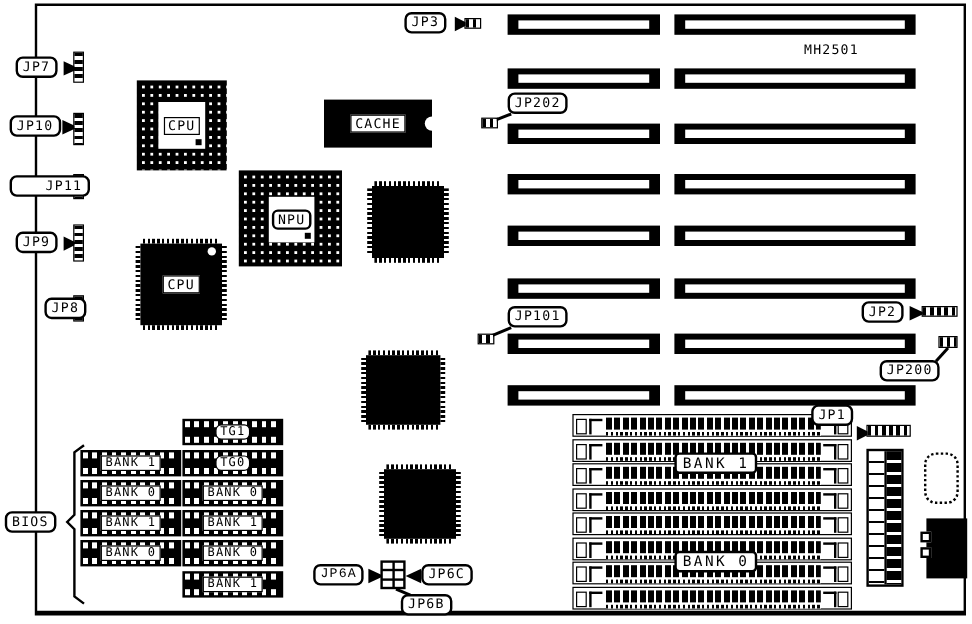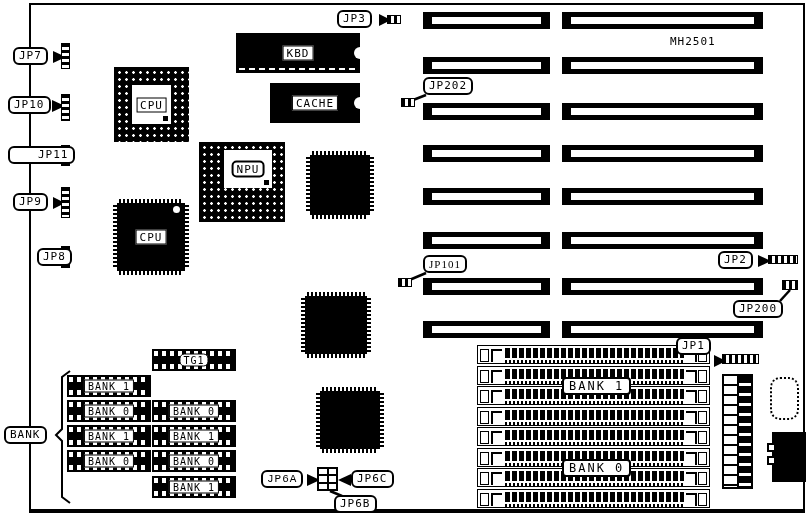--- a/index.html
+++ b/index.html
@@ -65,58 +65,53 @@
 </style>
 </head>
 <body>
 
 <div id="stage">
 
   <div class="abs board"></div>
 
   <div class="abs model" style="left:634px;top:35px;">MH2501</div>
 
-  <div class="abs bigchip" style="left:236px;top:33px;width:124px;height:40px;">
-    <span class="chiplabel">KBD</span>
-    <span class="kbd-dash"></span>
-    <span class="notch-r"></span>
-  </div>
   <div class="abs bigchip" style="left:270px;top:83px;width:90px;height:40px;">
     <span class="chiplabel">CACHE</span>
     <span class="notch-r"></span>
   </div>
 
   <div class="abs pga" style="left:114px;top:67px;width:75px;height:75px;">
     <div class="pga-well" style="left:18px;top:18px;width:39px;height:39px;">
       <span class="chiplabel">CPU</span>
       <span class="pga-mark"></span>
     </div>
   </div>
   <div class="abs pga" style="left:199px;top:142px;width:86px;height:80px;">
-    <div class="pga-well" style="left:25px;top:8px;width:48px;height:38px;">
+    <div class="pga-well" style="left:25px;top:22px;width:38px;height:38px;">
       <span class="chiplabel rounded">NPU</span>
       <span class="pga-mark"></span>
     </div>
   </div>
 
   <div class="abs callout" style="left:13px;top:47px;">JP7</div>
   <div class="abs callout" style="left:8px;top:96px;">JP10</div>
   <div class="abs callout" style="left:8px;top:146px;padding-left:28px;">JP11</div>
   <div class="abs callout" style="left:13px;top:193px;">JP9</div>
   <div class="abs callout" style="left:13px;top:248px;margin-left:24px;">JP8</div>
   <div class="abs callout" style="left:337px;top:10px;">JP3</div>
   <div class="abs callout" style="left:423px;top:77px;">JP202</div>
-  <div class="abs callout" style="left:423px;top:255px;font-family:Liberation Serif, serif;">JP101</div>
+  <div class="abs callout" style="left:423px;top:255px;">JP101</div>
   <div class="abs callout" style="left:718px;top:251px;">JP2</div>
   <div class="abs callout" style="left:733px;top:300px;">JP200</div>
   <div class="abs callout" style="left:676px;top:337px;">JP1</div>
   <div class="abs callout" style="left:261px;top:470px;font-family:Liberation Mono, monospace;">JP6A</div>
   <div class="abs callout" style="left:351px;top:470px;">JP6C</div>
   <div class="abs callout" style="left:334px;top:495px;">JP6B</div>
-  <div class="abs callout" style="left:4px;top:426px;">BANK</div>
+  <div class="abs callout" style="left:4px;top:426px;">BIOS</div>
 
   <div class="abs jp6block" style="left:317px;top:467px;width:21px;height:24px;">
     <i></i>
       <i></i>
     <i></i>
       <i></i>
     <i></i>
       <i></i>
   </div>
 
@@ -215,20 +210,25 @@
     <div class="abs dip" style="left: 67px; top: 450px; width: 84px; height: 22px;">
       <span class="tick tick-t"></span>
       <span class="tick tick-b"></span>
       <span class="diplabel">BANK 0</span>
     </div>
     <div class="abs dip" style="left: 152px; top: 349px; width: 84px; height: 22px; padding-left: 48px;">
       <span class="tick tick-t"></span>
       <span class="tick tick-b"></span>
       <span class="diplabel rounded">TG1</span>
     </div>
+    <div class="abs dip" style="left: 152px; top: 375px; width: 84px; height: 22px;">
+      <span class="tick tick-t"></span>
+      <span class="tick tick-b"></span>
+      <span class="diplabel rounded">TG0</span>
+    </div>
     <div class="abs dip" style="left: 152px; top: 400px; width: 84px; height: 22px;">
       <span class="tick tick-t"></span>
       <span class="tick tick-b"></span>
       <span class="diplabel">BANK 0</span>
     </div>
     <div class="abs dip" style="left: 152px; top: 425px; width: 84px; height: 22px;">
       <span class="tick tick-t"></span>
       <span class="tick tick-b"></span>
       <span class="diplabel">BANK 1</span>
     </div>

